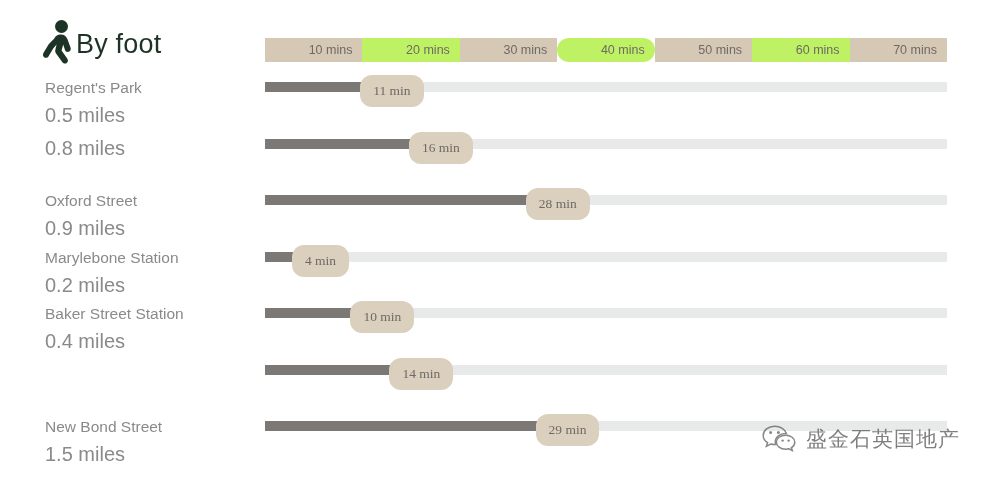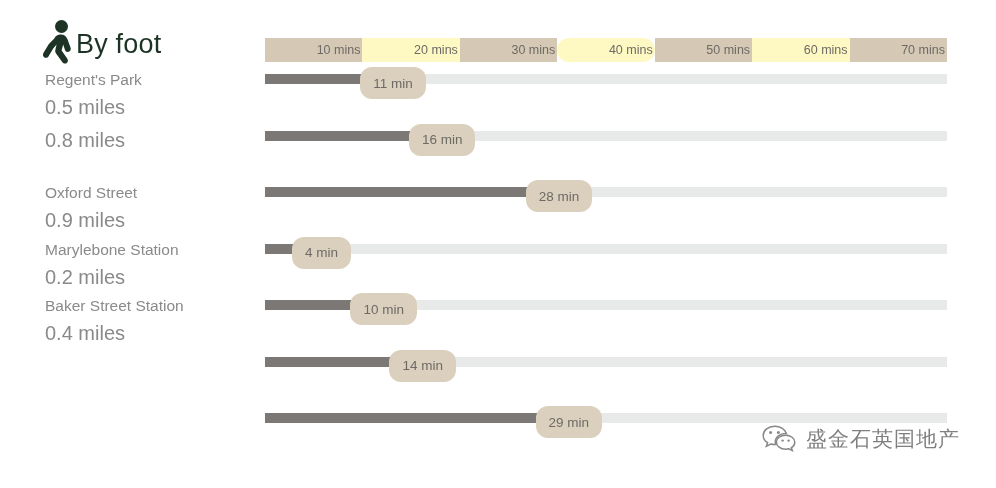--- a/index.html
+++ b/index.html
@@ -47,33 +47,33 @@
     width: 682px;
     height: 24px;
     display: flex;
   }
   .scale-band {
     height: 100%;
     display: flex;
     align-items: center;
     justify-content: flex-end;
     box-sizing: border-box;
-    padding-right: 2px;
+    padding-right: 10px;
     font-size: 12.5px;
     color: #6e6a66;
     white-space: nowrap;
   }
   .scale-band.dark  { background: #d5c9b5; }
-  .scale-band.light { background: #fef9c3; }
+  .scale-band.light { background: #bef264; }
 
   
   #rows {
     position: absolute;
     left: 0;
-    top: 64px;
+    top: 72px;
     width: 919px;
   }
   .row {
     position: relative;
     height: 56.5px;
   }
   .row-label {
     position: absolute;
     left: 45px;
     top: 4px;
@@ -114,20 +114,21 @@
     border-radius: 12px;
     background: #dbd0bd;
     color: #6e6a66;
     font-size: 13.5px;
     display: flex;
     align-items: center;
     justify-content: center;
     padding: 16px 13px;
     box-sizing: border-box;
     white-space: nowrap;
+    font-family: Liberation Serif, serif;
   }
 
   
   #watermark {
     position: absolute;
     left: 762px;
     top: 424px;
     display: flex;
     align-items: center;
     gap: 10px;
@@ -228,20 +229,24 @@
         <div class="pill" style="left: 85.4286px;">10 min</div>
       </div>
     </div>
     <div class="row">
       <div class="track">
         <div class="bar-fill" style="width: 136.4px;"></div>
         <div class="pill" style="left: 124.4px;">14 min</div>
       </div>
     </div>
     <div class="row">
+      <div class="row-label">
+        <div class="row-name">New Bond Street</div>
+        <div class="row-dist">1.5 miles</div>
+      </div>
       <div class="track">
         <div class="bar-fill" style="width: 282.543px;"></div>
         <div class="pill" style="left: 270.543px;">29 min</div>
       </div>
     </div>
   </div>
 
 <div id="watermark">
   <span>
     <svg id="wechat-icon" viewBox="0 0 34 30" xmlns="http://www.w3.org/2000/svg">

